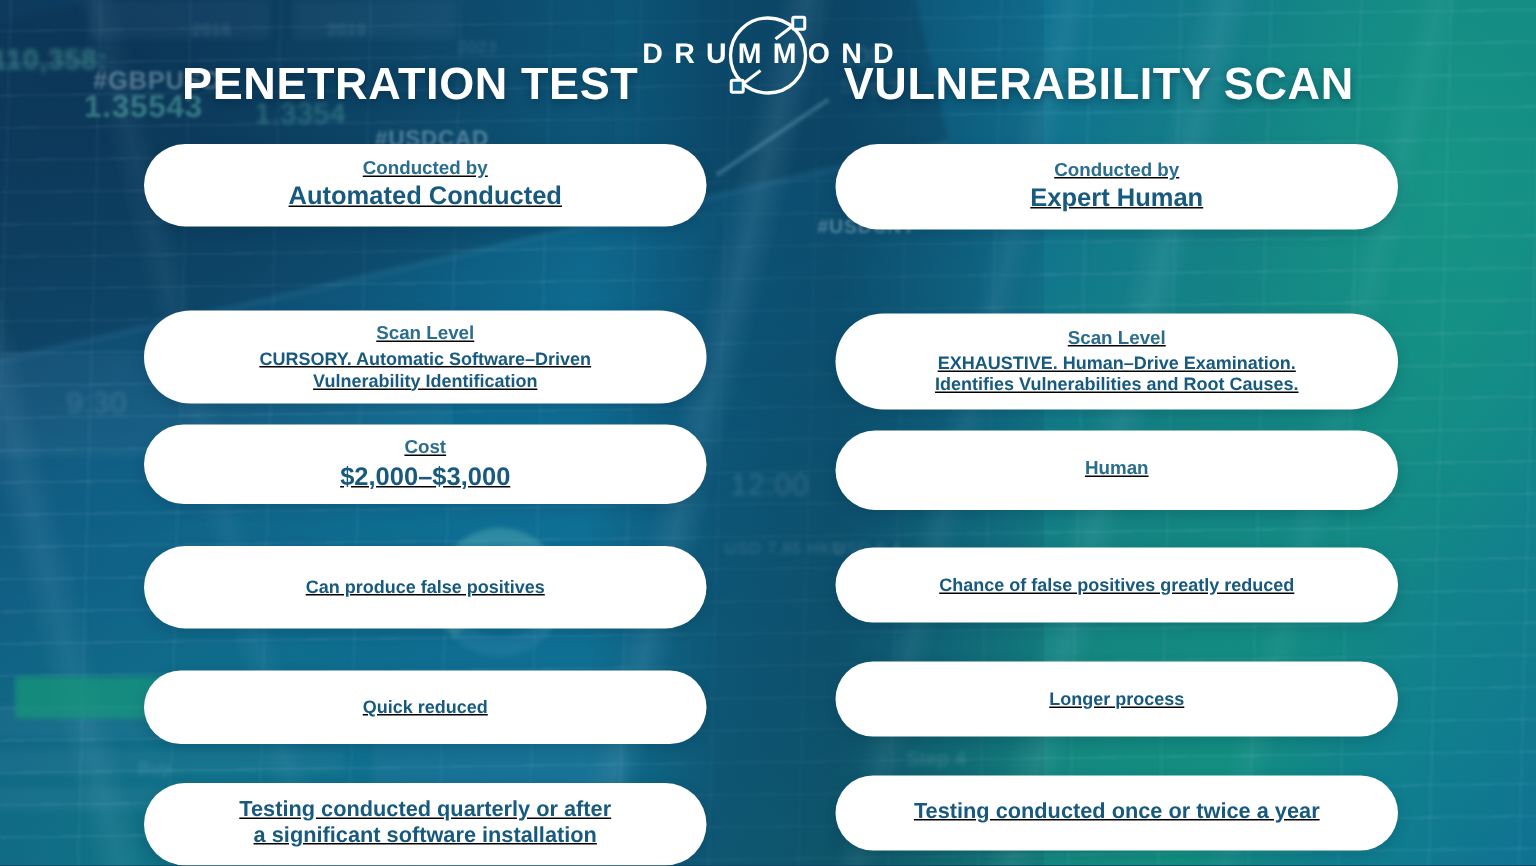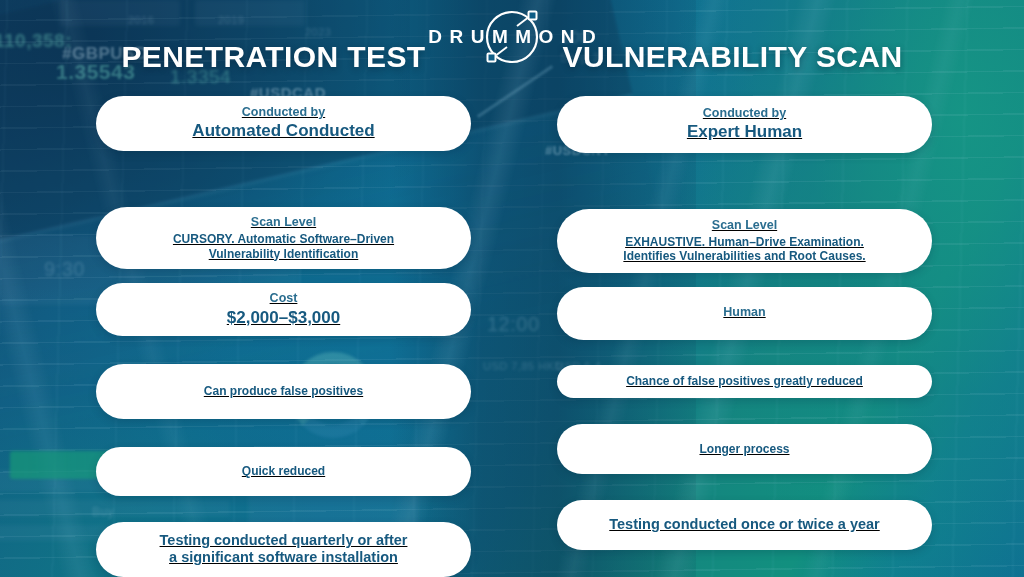--- a/index.html
+++ b/index.html
@@ -363,21 +363,21 @@
           <div class="pill-main sm">EXHAUSTIVE. Human–Drive Examination.
 Identifies Vulnerabilities and Root Causes.</div>
         </div>
         <div class="sp" style="height:14px;"></div>
 
         <div class="pill" style="height:53px;">
           <div class="pill-sub">Human</div>
         </div>
         <div class="sp" style="height:25px;"></div>
 
-        <div class="pill" style="height:33px;">
+        <div class="pill" style="height:50px;">
           <div class="pill-main sm">Chance of false positives greatly reduced</div>
         </div>
         <div class="sp" style="height:26px;"></div>
 
         <div class="pill" style="height:50px;">
           <div class="pill-main sm">Longer process</div>
         </div>
         <div class="sp" style="height:26px;"></div>
 
         <div class="pill" style="height:50px;text-align:center;">

